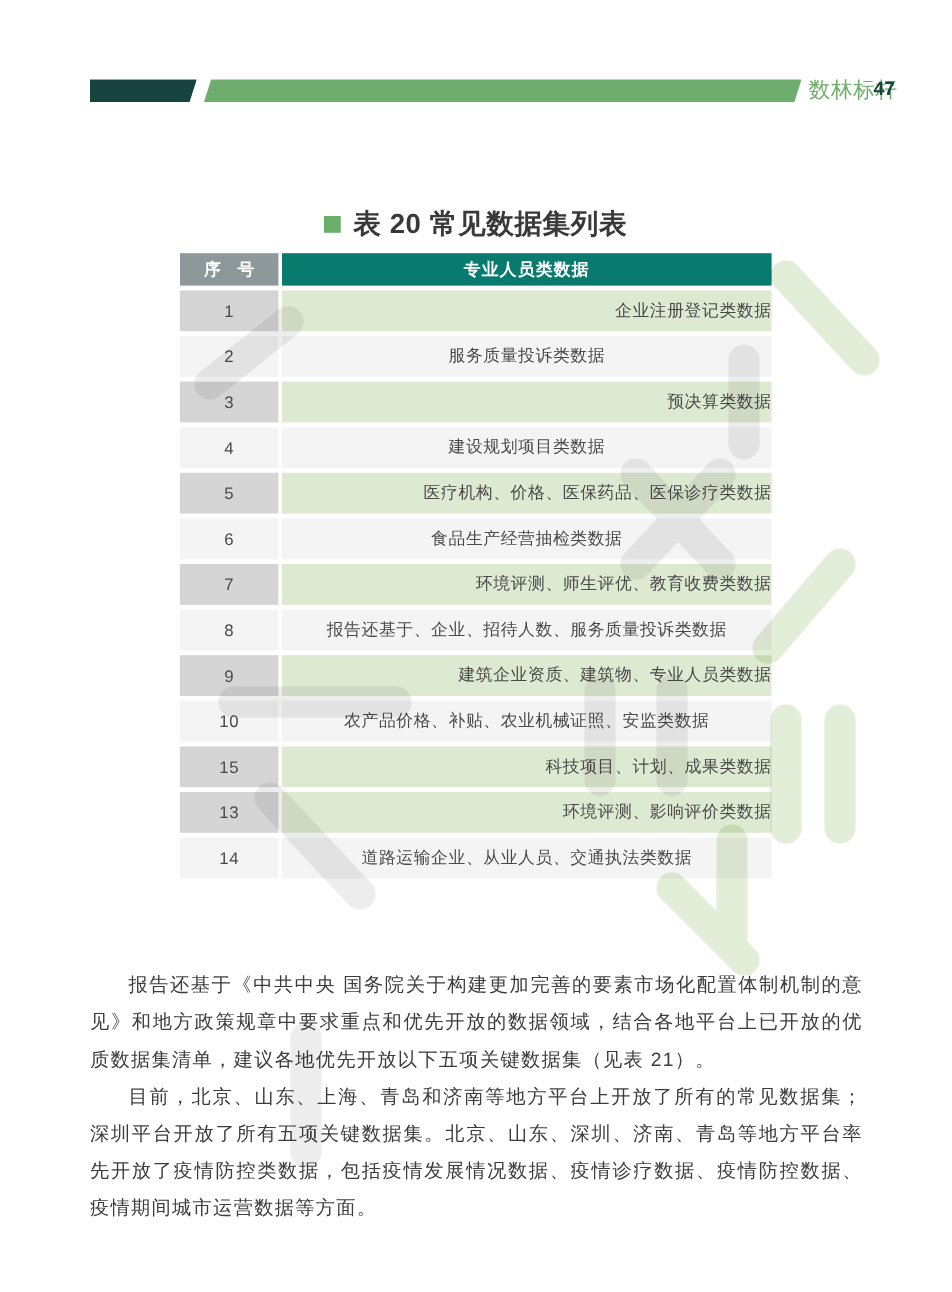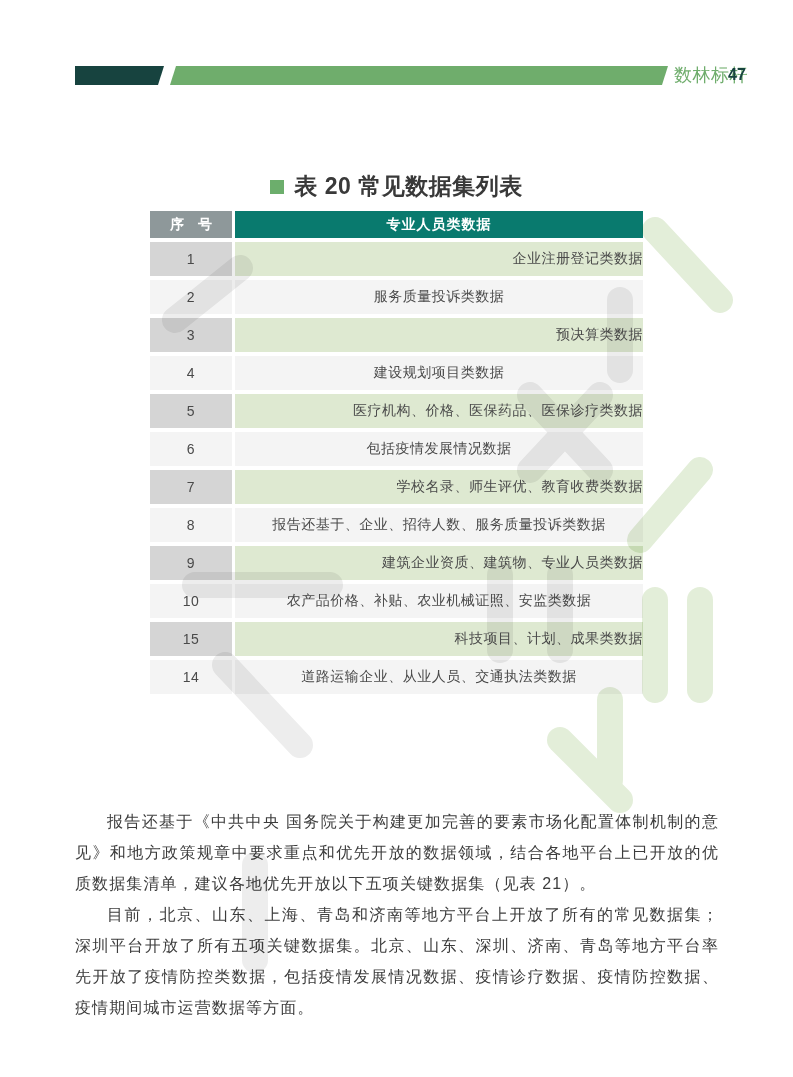--- a/index.html
+++ b/index.html
@@ -137,42 +137,46 @@
       <tr class="even">
           <td class="num">4</td>
           <td class="name">建设规划项目类数据</td>
         </tr>
       <tr class="odd">
           <td class="num">5</td>
           <td class="name">医疗机构、价格、医保药品、医保诊疗类数据</td>
         </tr>
       <tr class="even">
           <td class="num">6</td>
-          <td class="name">包括疫情发展情况数据</td>
+          <td class="name">食品生产经营抽检类数据</td>
         </tr>
       <tr class="odd">
           <td class="num">7</td>
-          <td class="name">学校名录、师生评优、教育收费类数据</td>
+          <td class="name">环境评测、师生评优、教育收费类数据</td>
         </tr>
       <tr class="even">
           <td class="num">8</td>
           <td class="name">报告还基于、企业、招待人数、服务质量投诉类数据</td>
         </tr>
       <tr class="odd">
           <td class="num">9</td>
           <td class="name">建筑企业资质、建筑物、专业人员类数据</td>
         </tr>
       <tr class="even">
           <td class="num">10</td>
           <td class="name">农产品价格、补贴、农业机械证照、安监类数据</td>
         </tr>
       <tr class="odd">
           <td class="num">15</td>
           <td class="name">科技项目、计划、成果类数据</td>
         </tr>
+      <tr class="odd">
+          <td class="num">13</td>
+          <td class="name">环境评测、影响评价类数据</td>
+        </tr>
       <tr class="even">
           <td class="num">14</td>
           <td class="name">道路运输企业、从业人员、交通执法类数据</td>
         </tr>
     </tbody>
   </table>
 </div>
 
 <div class="body-text">
   <p>报告还基于《中共中央 国务院关于构建更加完善的要素市场化配置体制机制的意见》和地方政策规章中要求重点和优先开放的数据领域，结合各地平台上已开放的优质数据集清单，建议各地优先开放以下五项关键数据集（见表 21）。</p>

